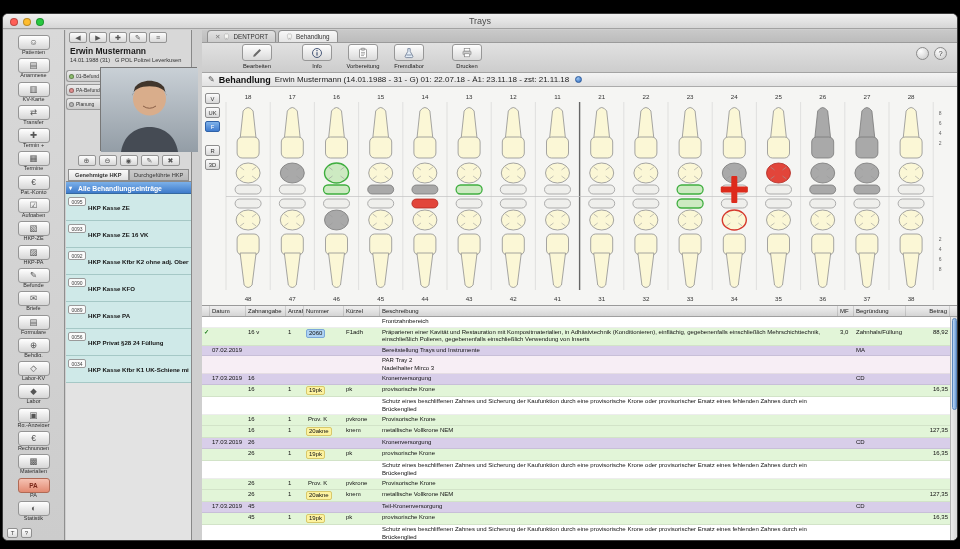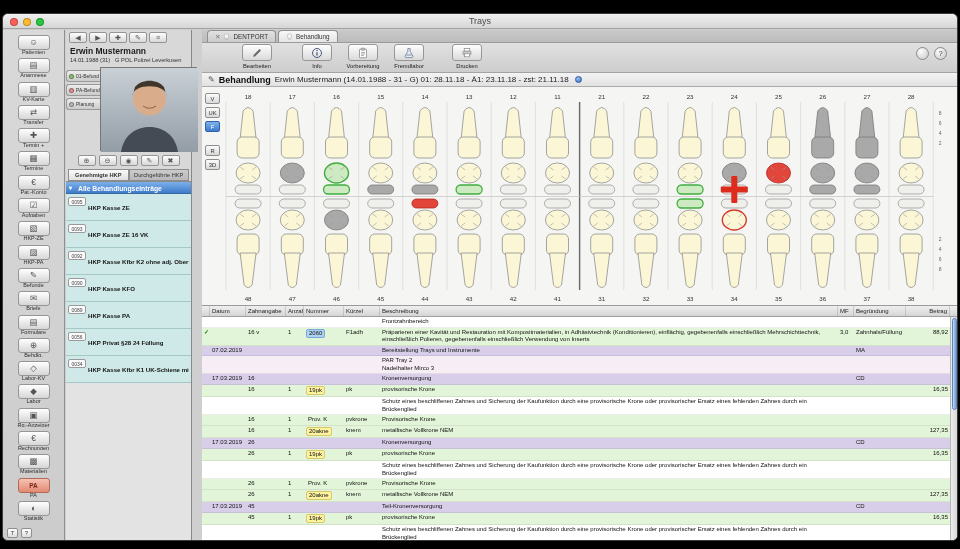--- a/index.html
+++ b/index.html
@@ -289,21 +289,21 @@
             </svg>
           </span><span class="tool-label">Drucken</span></div>
         <div id="toolbar-right">
         <div class="round-btn"></div>
         <div class="round-btn">?</div>
       </div>
     </div>
     <div id="main-title">
       <span class="pencil">✎</span>
       <span id="title-prefix">Behandlung</span>
-      <span id="title-text">Erwin Mustermann (14.01.1988 - 31 - G) 01: 28.11.18 - Ä1: 23.11.18 - zst: 21.11.18</span>
+      <span id="title-text">Erwin Mustermann (14.01.1988 - 31 - G) 01: 22.07.18 - Ä1: 23.11.18 - zst: 21.11.18</span>
       <span class="info-dot"></span>
     </div>
     <div id="chart-region">
       <div id="chart-buttons">
           <div class="chart-btn">V</div>
           <div class="chart-btn">UK</div>
           <div class="chart-btn active">F</div>
           <div class="chart-gap"></div>
           <div class="chart-btn">R</div>
           <div class="chart-btn">3D</div>

